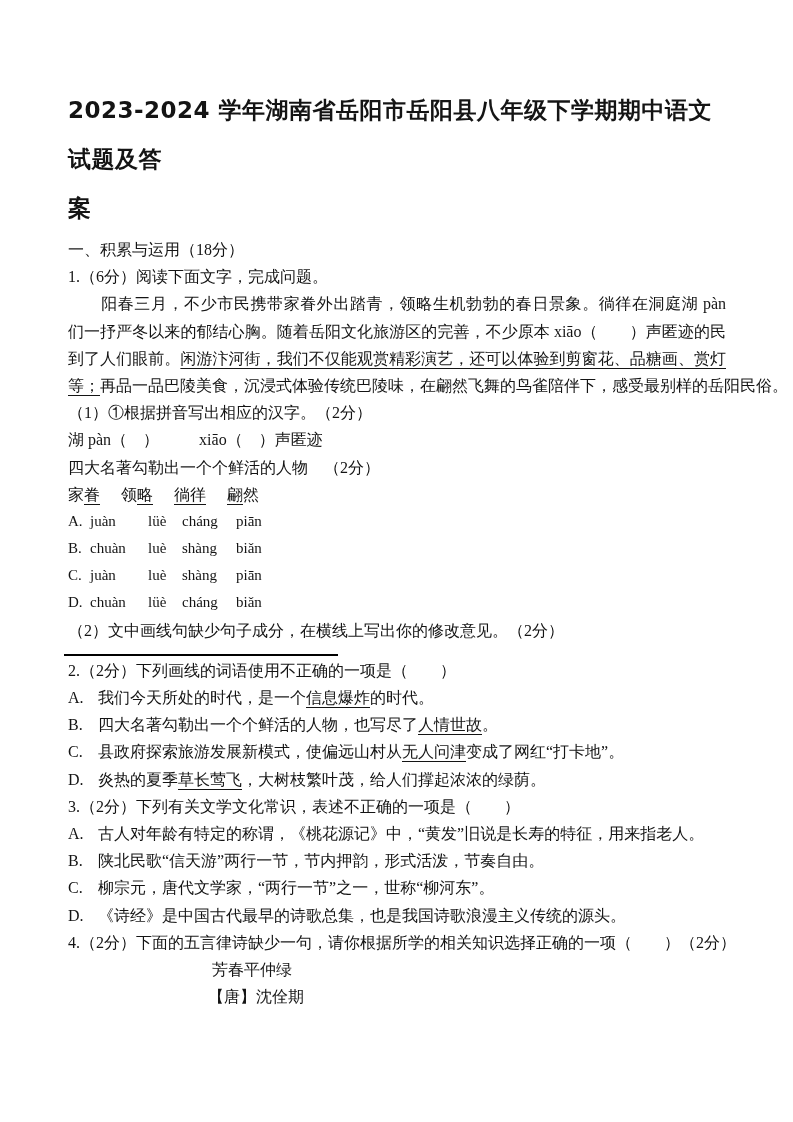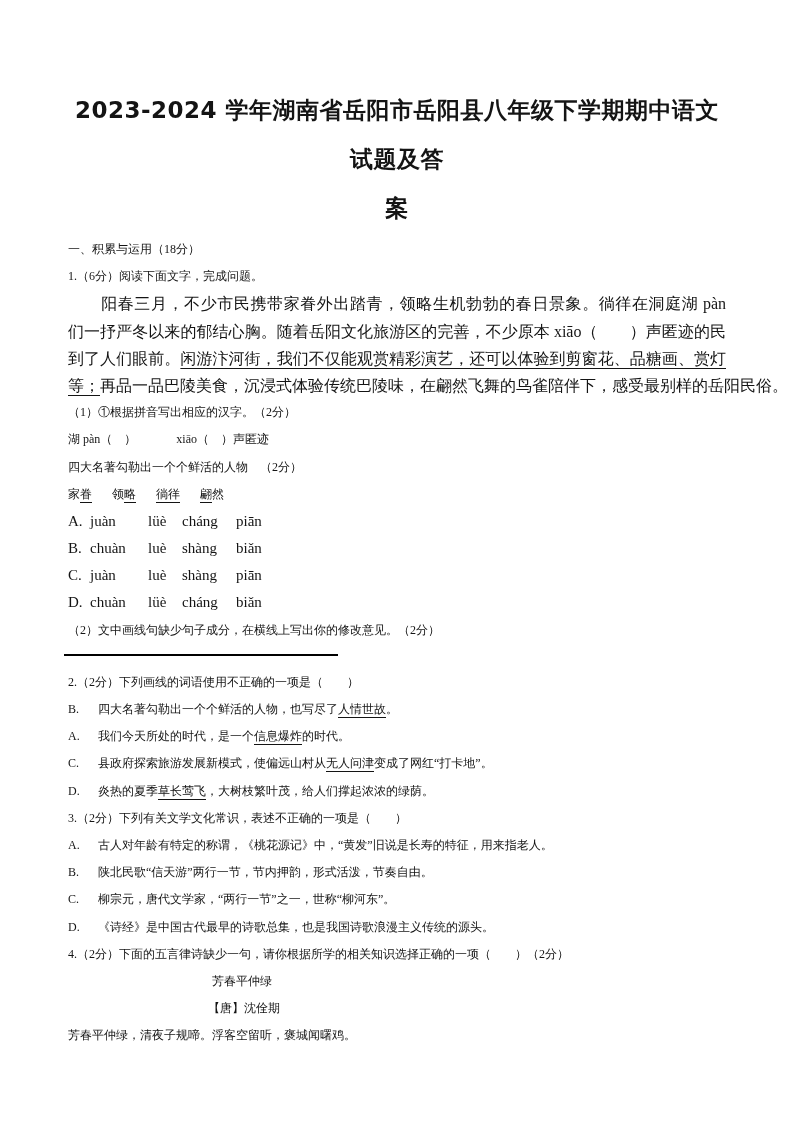--- a/index.html
+++ b/index.html
@@ -4,30 +4,30 @@
 <style>
   html,body{margin:0;padding:0;}
   body{
     width:793px;height:1122px;background:#ffffff;position:relative;
     font-family:"Liberation Serif","DejaVu Serif",serif;color:#141414;
     overflow:hidden;
   }
   .content{position:absolute;left:68px;top:86px;width:658px;}
   .doc-title{
     font-family:"DejaVu Sans","Liberation Sans",sans-serif;
-    font-weight:700;font-size:23px;line-height:49px;text-align:center;
+    font-weight:700;font-size:23px;line-height:49px;text-align:left;
     letter-spacing:0.5px;margin-bottom:3px;
   }
-  .line{height:27.2px;line-height:27.2px;font-size:12px;white-space:nowrap;}
+  .line{height:27.2px;line-height:27.2px;font-size:16px;white-space:nowrap;}
   .wrapline{height:27.2px;line-height:27.2px;font-size:16px;white-space:normal;
     text-align:justify;text-align-last:justify;overflow:hidden;}
   .lastline{height:27.2px;line-height:27.2px;font-size:16px;white-space:nowrap;}
   .ul{text-decoration:underline;text-underline-offset:4px;text-decoration-thickness:1px;}
   .answer-rule{width:274px;border-top:2px solid #000;height:0;margin:10px 0 0 -4px;}
-  .after-rule{margin-top:13px;}
+  .after-rule{margin-top:1px;}
   .py-row{display:grid;grid-template-columns:22px 58px 34px 54px auto;
     height:27.2px;line-height:27.2px;font-size:15px;}
   .word-gap{margin-right:17px;margin-top:44px;}
   .fill-gap{display:inline-block;width:40px;}
   .opt-label{display:inline-block;min-width:30px;}
   .poem-title-line{padding-left:144px;}
   .poem-author-line{padding-left:140px;}
   .blank{display:inline-block;width:48px;height:13px;border-bottom:1px solid #000;
     margin-bottom:2px;}
 </style>
@@ -92,30 +92,29 @@
       <span>lüè</span>
       <span>cháng</span>
       <span>biǎn</span>
   </div>
 
   <div class="line">（2）文中画线句缺少句子成分，在横线上写出你的修改意见。（2分）</div>
 
   <div class="answer-rule"></div>
 
   <div class="line after-rule">2.（2分）下列画线的词语使用不正确的一项是（　　）</div>
+  <div class="line"><span class="opt-label">A.</span><span>我们今天所处的时代，是一个</span><span class="ul">信息爆炸</span><span>的时代。</span></div>
   <div class="line"><span class="opt-label">B.</span><span>四大名著勾勒出一个个鲜活的人物，也写尽了</span><span class="ul">人情世故</span><span>。</span></div>
-  <div class="line"><span class="opt-label">A.</span><span>我们今天所处的时代，是一个</span><span class="ul">信息爆炸</span><span>的时代。</span></div>
   <div class="line"><span class="opt-label">C.</span><span>县政府探索旅游发展新模式，使偏远山村从</span><span class="ul">无人问津</span><span>变成了网红“打卡地”。</span></div>
   <div class="line"><span class="opt-label">D.</span><span>炎热的夏季</span><span class="ul">草长莺飞</span><span>，大树枝繁叶茂，给人们撑起浓浓的绿荫。</span></div>
 
   <div class="line">3.（2分）下列有关文学文化常识，表述不正确的一项是（　　）</div>
   <div class="line"><span class="opt-label">A.</span><span>古人对年龄有特定的称谓，《桃花源记》中，“黄发”旧说是长寿的特征，用来指老人。</span></div>
   <div class="line"><span class="opt-label">B.</span><span>陕北民歌“信天游”两行一节，节内押韵，形式活泼，节奏自由。</span></div>
   <div class="line"><span class="opt-label">C.</span><span>柳宗元，唐代文学家，“两行一节”之一，世称“柳河东”。</span></div>
   <div class="line"><span class="opt-label">D.</span><span>《诗经》是中国古代最早的诗歌总集，也是我国诗歌浪漫主义传统的源头。</span></div>
 
   <div class="line">4.（2分）下面的五言律诗缺少一句，请你根据所学的相关知识选择正确的一项（　　）（2分）</div>
 
   <div class="line poem-title-line">芳春平仲绿</div>
   <div class="line poem-author-line">【唐】沈佺期</div>
-  <div class="line">芳春平仲绿，清夜子规啼。浮客空留听，褒城闻曙鸡。</div>
 
 </div>
 
 </body></html>

